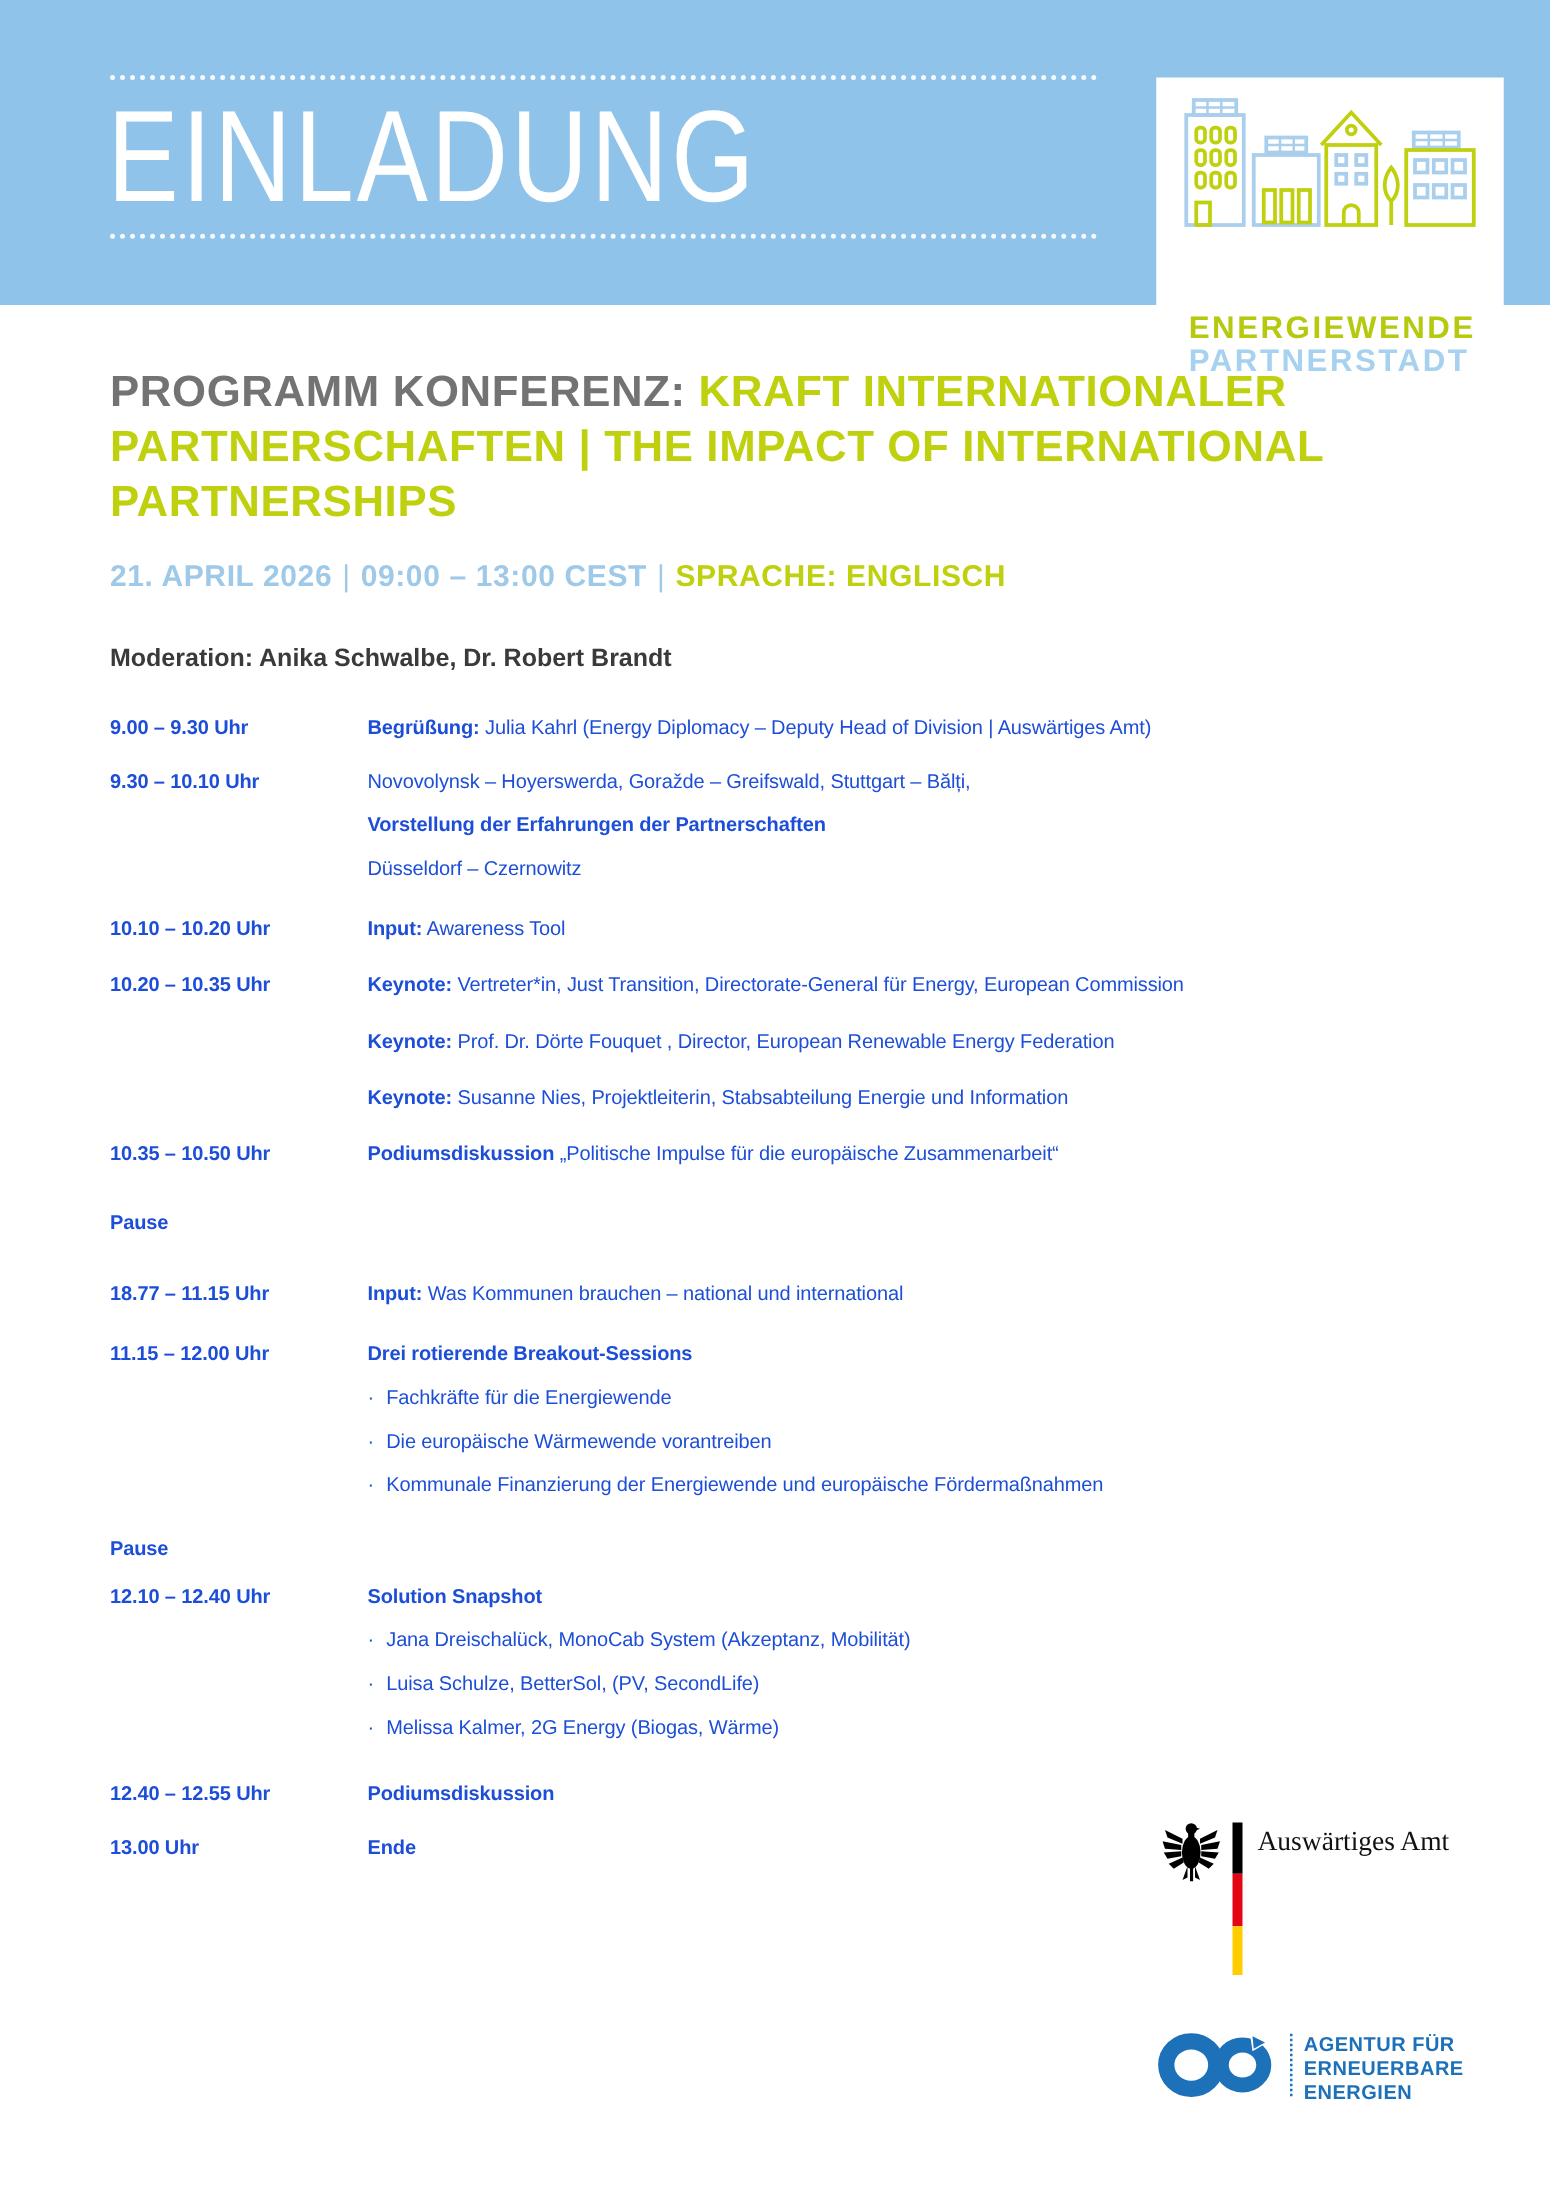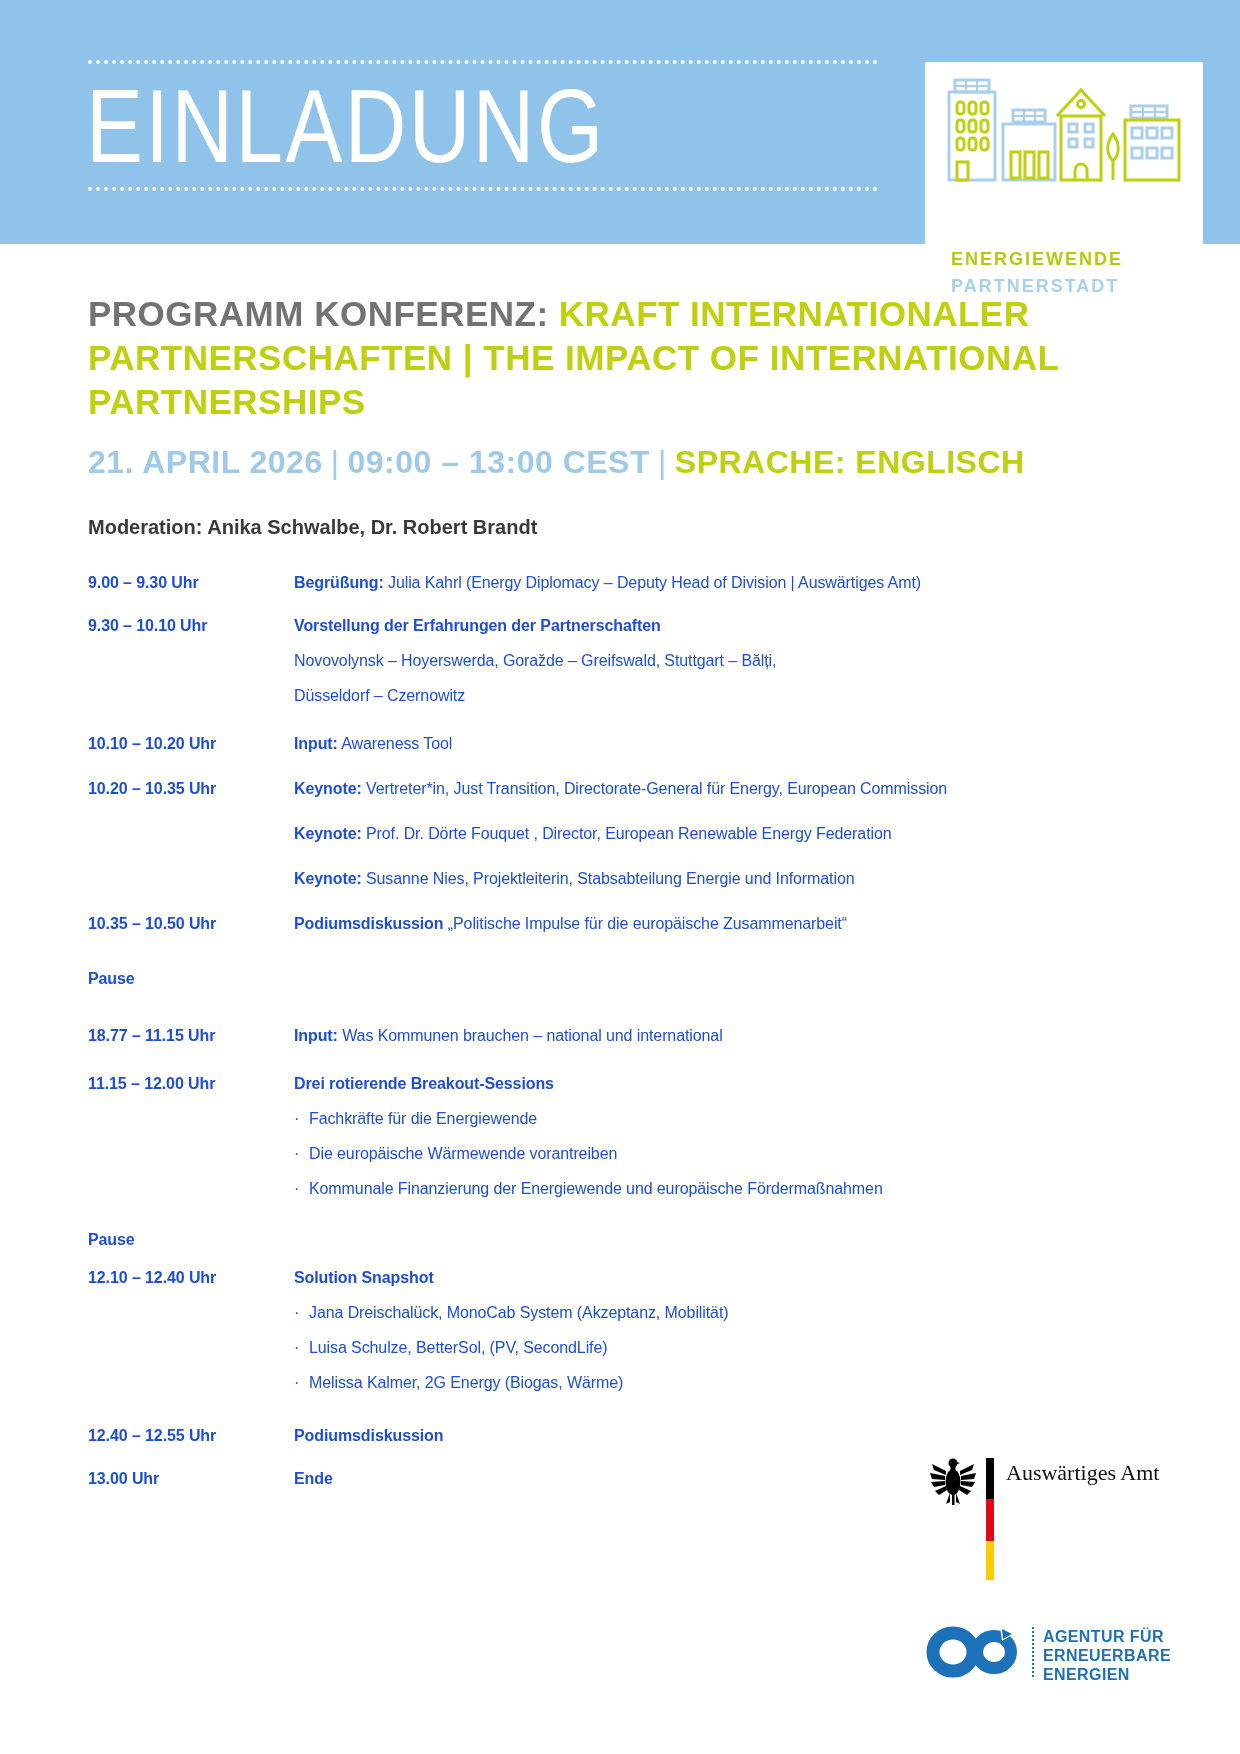--- a/index.html
+++ b/index.html
@@ -16,31 +16,31 @@
   .dotted-bottom { top:187px; }
   .einladung {
     position:absolute; left:86px; top:74px; font-size:104px; line-height:1;
     font-weight:400; color:#ffffff; letter-spacing:3px; white-space:nowrap;
     transform:scaleX(0.82); transform-origin:left top;
   }
 
   
   .logo-box { position:absolute; left:925px; top:62px; width:278px; height:192px; background:#ffffff; }
   .logo-city { position:absolute; left:22px; top:14px; }
-  .logo-line { position:absolute; left:26px; font-weight:700; font-size:18px; letter-spacing:2px; line-height:1; }
+  .logo-line { position:absolute; left:26px; font-weight:700; font-size:25px; letter-spacing:2px; line-height:1; }
   .logo-line1 { top:188px; color:#b5c90f; }
   .logo-line2 { top:215px; color:#a6d1ef; }
 
   
   .title-block { position:absolute; left:88px; top:292px; font-size:35px; font-weight:700; line-height:44px; letter-spacing:0.5px; white-space:nowrap; }
   .t-blue { color:#737373; }
   .t-green { color:#bed00e; }
 
   
-  .meta-line { position:absolute; left:88px; top:447px; font-size:32px; font-weight:700; line-height:30px; letter-spacing:0.5px; white-space:nowrap; }
+  .meta-line { position:absolute; left:88px; top:447px; font-size:24px; font-weight:700; line-height:30px; letter-spacing:0.5px; white-space:nowrap; }
   .m-blue { color:#9fc9e9; }
   .m-pipe { color:#9fc9e9; padding:0 8px; font-weight:400; }
   .m-green { color:#bed00e; }
 
   
   .moderation { position:absolute; left:88px; top:512px; font-size:20px; font-weight:700; line-height:30px; color:#3a3a39; }
 
   
   .schedule { position:absolute; left:88px; top:568px; width:1064px; font-size:16px; line-height:30px; color:#1d4ed8; letter-spacing:-0.1px; }
   .row { display:flex; align-items:flex-start; }
@@ -157,22 +157,22 @@
     <div class="row">
       <div class="time">9.00 – 9.30 Uhr</div>
       <div class="body">
         <p class="para"><span class="b">Begrüßung:</span><span> Julia Kahrl (Energy Diplomacy – Deputy Head of Division | Auswärtiges Amt)</span></p>
       </div>
     </div>
 
     <div class="row mt-r1 lines-tight">
       <div class="time">9.30 – 10.10 Uhr</div>
       <div class="body">
+        <p class="para"><span class="b"></span><span>Novovolynsk – Hoyerswerda, Goražde – Greifswald, Stuttgart – Bălți,</span></p>
         <p class="para"><span class="b">Vorstellung der Erfahrungen der Partnerschaften</span><span></span></p>
-        <p class="para"><span class="b"></span><span>Novovolynsk – Hoyerswerda, Goražde – Greifswald, Stuttgart – Bălți,</span></p>
         <p class="para"><span class="b"></span><span>Düsseldorf – Czernowitz</span></p>
       </div>
     </div>
 
     <div class="row mt-r2">
       <div class="time">10.10 – 10.20 Uhr</div>
       <div class="body">
         <p class="para"><span class="b">Input:</span><span> Awareness Tool</span></p>
       </div>
     </div>

